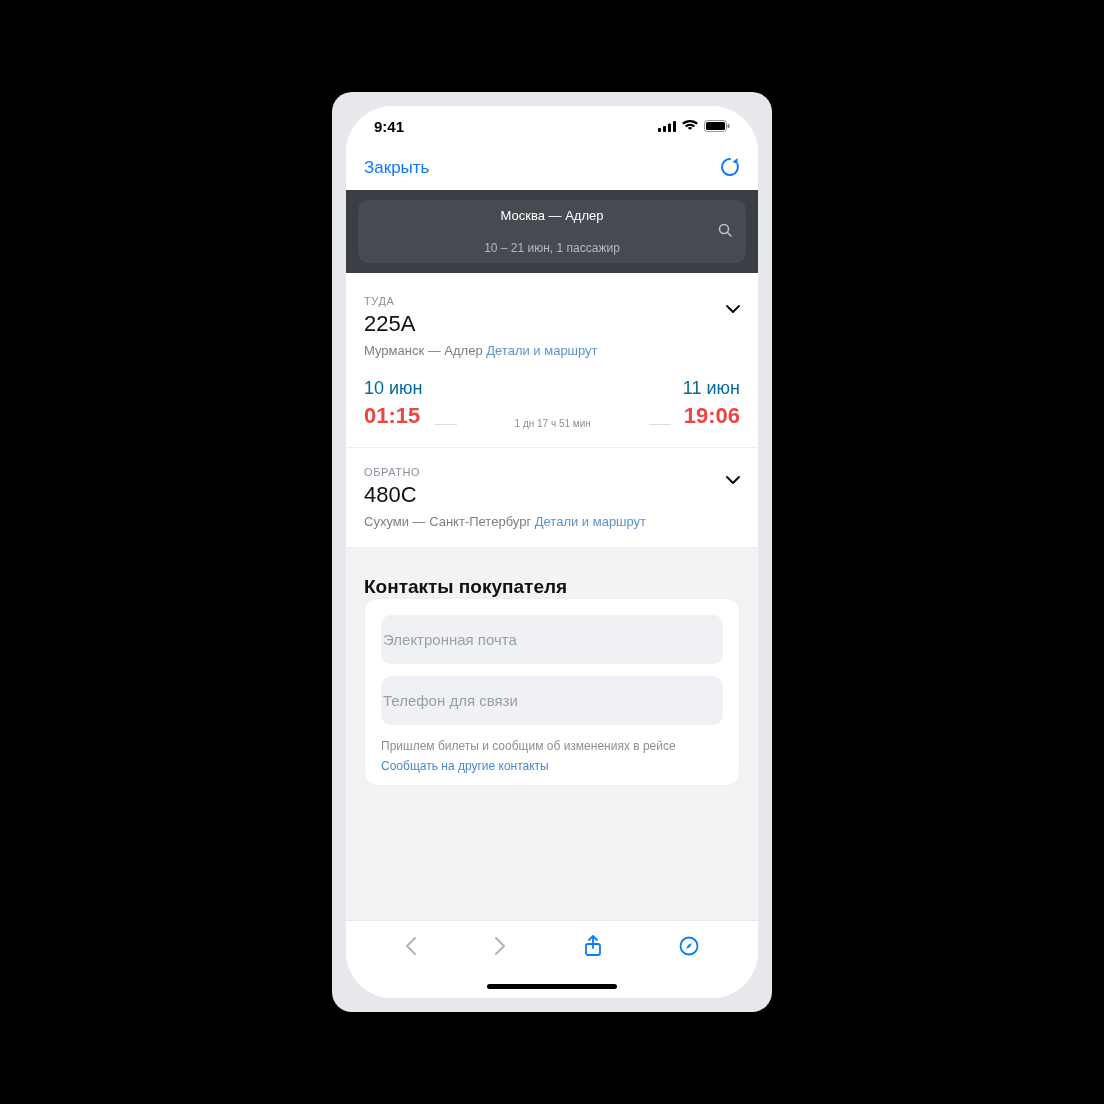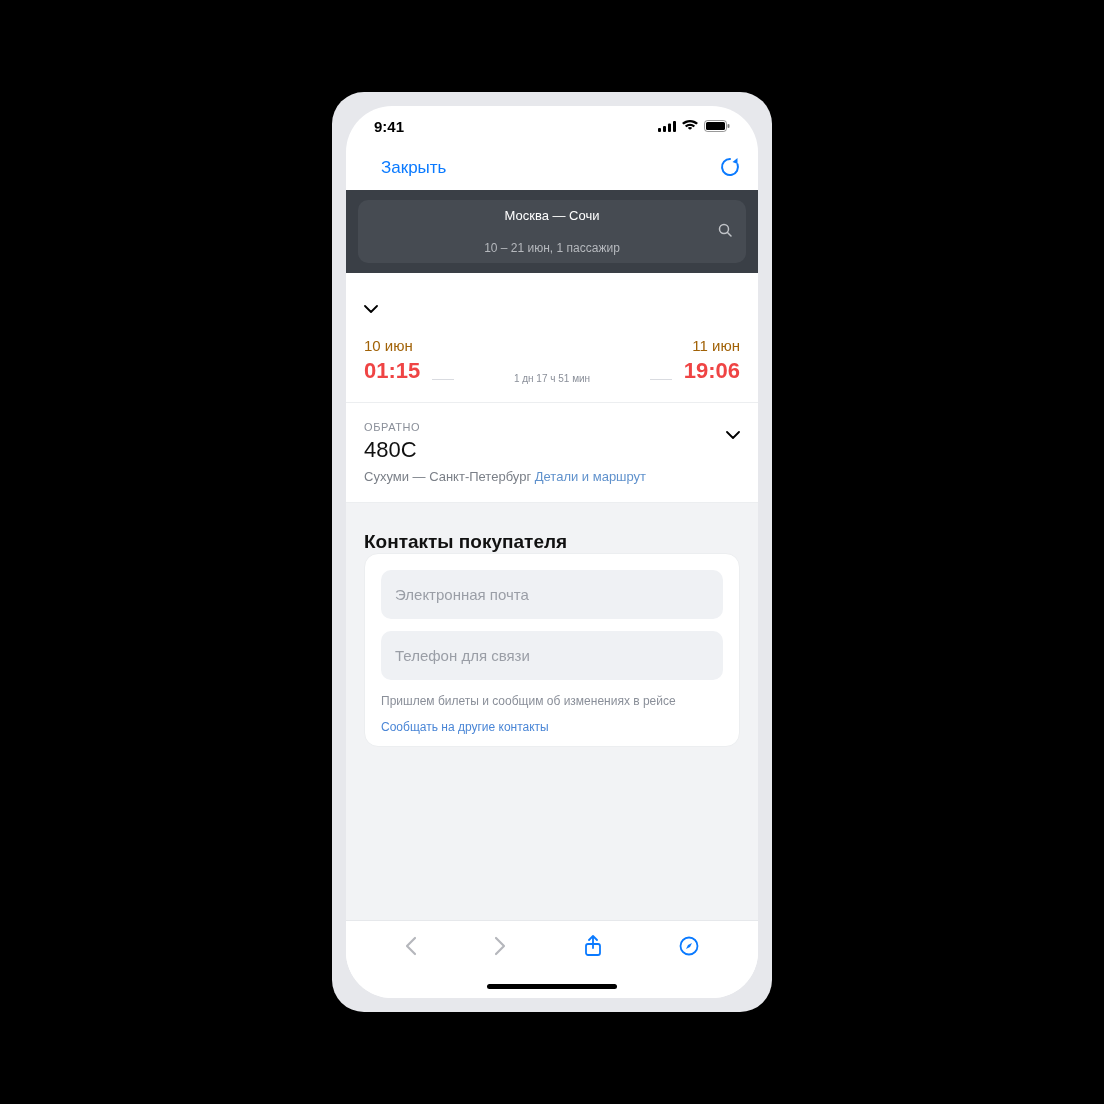--- a/index.html
+++ b/index.html
@@ -9,21 +9,21 @@
     height: 1104px;
     display: flex;
     align-items: center;
     justify-content: center;
     font-family: -apple-system, "SF Pro Text", "Helvetica Neue", Arial, sans-serif;
   }
   .phone {
     width: 440px;
     height: 920px;
     background: #e7e8ec;
-    border-radius: 32px;
+    border-radius: 20px;
     padding: 14px;
     box-shadow: 0 0 2px rgba(0,0,0,0.4);
   }
   .screen {
     width: 100%;
     height: 100%;
     background: #fff;
     border-radius: 46px;
     overflow: hidden;
     display: flex;
@@ -42,21 +42,20 @@
   }
   .statusbar .right { display: flex; align-items: center; gap: 6px; }
   .statusbar svg { display: block; }
   
   .navbar {
     height: 44px;
     display: flex;
     align-items: center;
     justify-content: space-between;
     padding: 0 18px;
-    margin-left: 17px;
   }
   .navbar .close {
     color: #0a7aff;
     font-size: 17px;
   }
   .navbar .refresh { color: #0a7aff; }
   
   .search-pill-wrap {
     background: #3a3f46;
     padding: 10px 12px;
@@ -115,21 +114,21 @@
   .trip-route .link { color: #5f91cc; }
   .chev { color: #000; margin-top: 4px; }
   .times {
     display: flex;
     align-items: flex-end;
     justify-content: space-between;
     margin-top: 20px;
   }
   .times .col { text-align: left; }
   .times .col.right { text-align: right; }
-  .times .date { font-size: 15px; color: #a16207; margin-bottom: 4px; }
+  .times .date { font-size: 18px; color: #0369a1; margin-bottom: 4px; }
   .times .time { font-size: 22px; font-weight: 700; color: #ef4444; }
   .times .mid {
     flex: 1;
     display: flex;
     align-items: center;
     justify-content: center;
     position: relative;
     font-size: 10px;
     color: #8a8f99;
   }
@@ -152,32 +151,32 @@
   }
   .form-card {
     background: #fff;
     border: 1px solid #eceef0;
     border-radius: 14px;
     padding: 16px 16px 10px 16px;
   }
   .field {
     background: #eff1f4;
     border-radius: 10px;
-    padding: 16px 14px;
+    padding: 16px 2px;
     font-size: 15px;
     color: #9a9ea6;
     margin-bottom: 12px;
   }
   .hint {
     font-size: 12px;
     color: #8a8f99;
     margin-top: 6px;
     line-height: 1.5;
   }
-  .hint .link { color: #4a86d6; display: block; margin-top: 8px; }
+  .hint .link { color: #4a86d6; display: block; margin-top: 2px; }
   
   .browser-bar {
     height: 54px;
     background: #fff;
     border-top: 1px solid #e6e8eb;
     display: flex;
     align-items: center;
     justify-content: space-around;
     padding: 0 20px;
   }
@@ -228,36 +227,43 @@
       <span class="refresh">
         <svg width="20" height="22" viewBox="0 0 20 22">
             <path d="M10 4a8 8 0 1 0 7.5 5.2" fill="none" stroke="#0a7aff" stroke-width="2" stroke-linecap="round"></path>
             <path d="M17.5 3l0 6-5-2" fill="#0a7aff"></path>
           </svg>
       </span>
     </div>
 
     <div class="search-pill-wrap">
       <div class="search-pill">
-        <div class="route">Москва — Сочи</div>
+        <div class="route">Москва — Адлер</div>
         <div class="sub">10 – 21 июн, 1 пассажир</div>
         <span class="mag">
           <svg width="14" height="14" viewBox="0 0 14 14">
               <circle cx="6" cy="6" r="4.5" fill="none" stroke="currentColor" stroke-width="1.5"></circle>
               <line x1="9.5" y1="9.5" x2="13" y2="13" stroke="currentColor" stroke-width="1.5" stroke-linecap="round"></line>
             </svg>
         </span>
       </div>
     </div>
 
     <div class="content">
       <div style="background:#fff;">
 
         <div class="trip-card" style="padding-top:22px;">
           <div class="trip-head">
+            <div>
+              <div class="trip-dir">ТУДА</div>
+              <div class="trip-num">225А</div>
+              <div class="trip-route">
+                <span>Мурманск — Адлер </span><span class="link">Детали и маршрут</span>
+              </div>
+            </div>
             <span class="chev">
               <svg width="14" height="8" viewBox="0 0 14 8">
                   <path d="M1 1l6 6 6-6" fill="none" stroke="#000" stroke-width="1.8" stroke-linecap="round" stroke-linejoin="round"></path>
                 </svg>
             </span>
           </div>
           <div class="times">
             <div class="col">
               <div class="date">10 июн</div>
               <div class="time">01:15</div>

